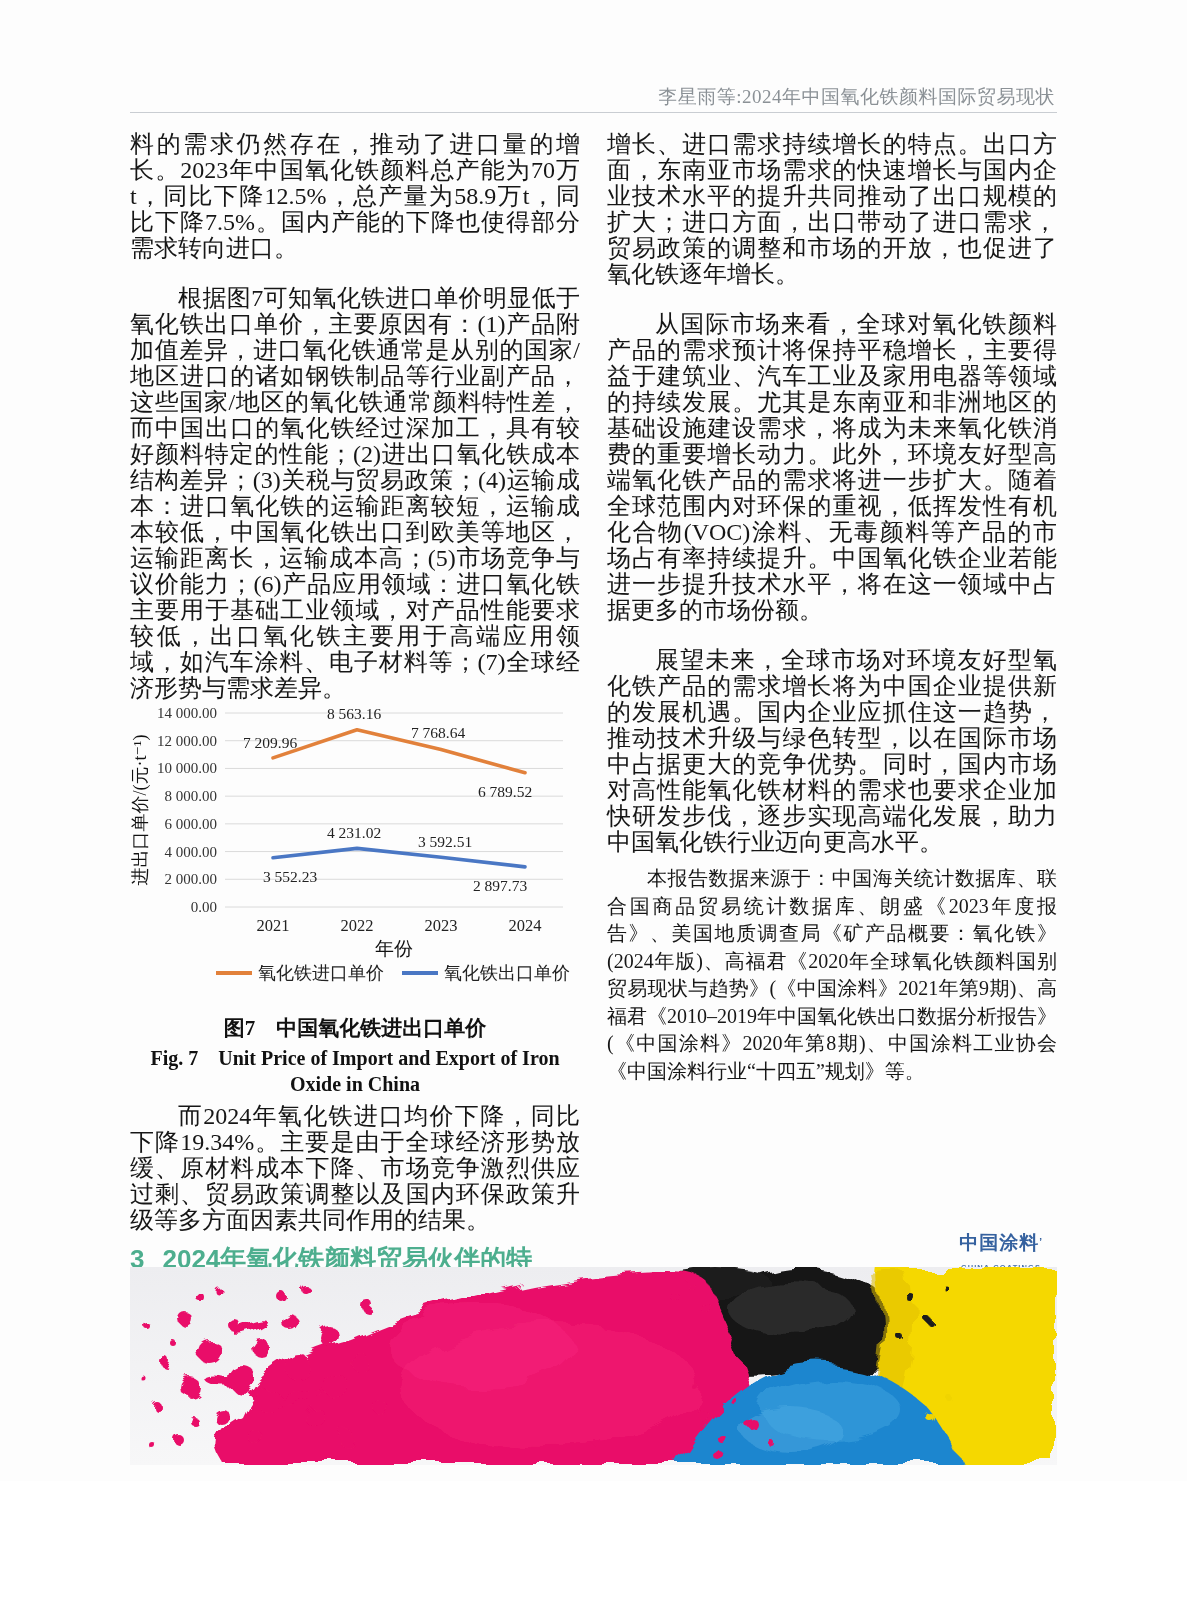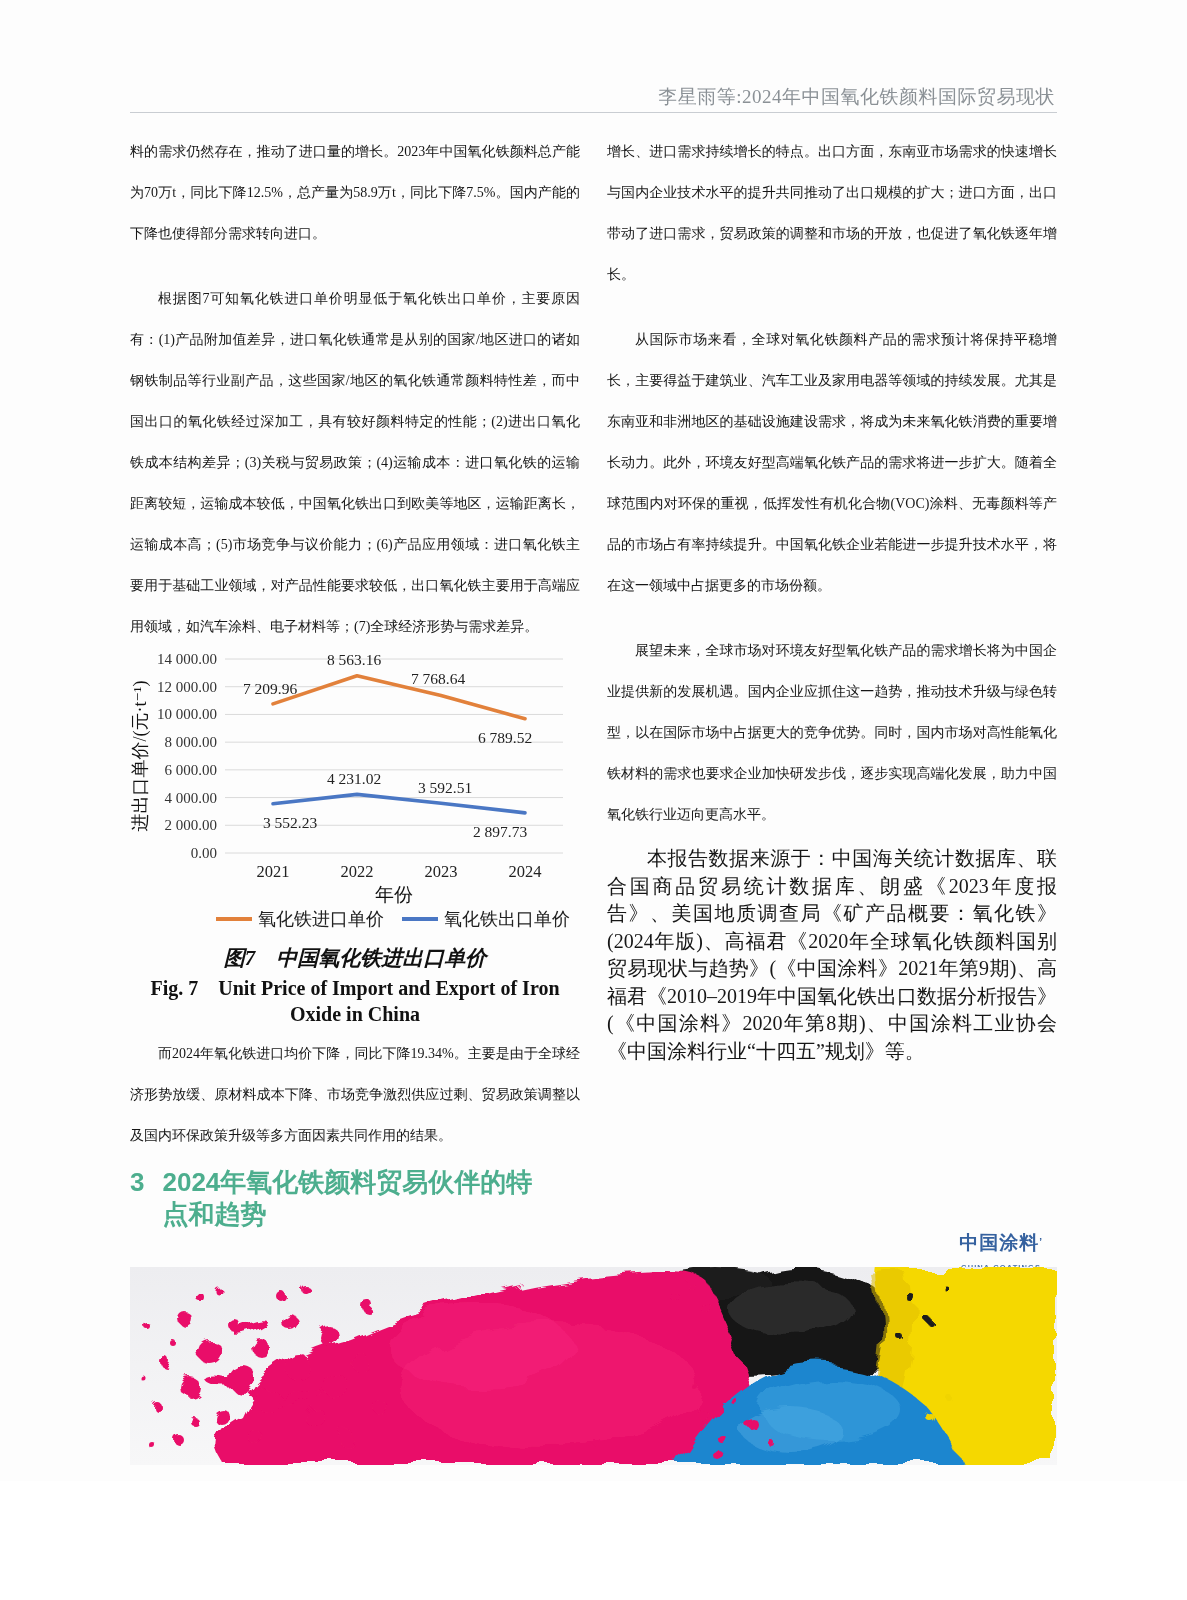--- a/index.html
+++ b/index.html
@@ -3,27 +3,27 @@
 <meta charset="utf-8">
 <style>
   html,body{margin:0;padding:0;background:#ffffff;}
   .page{position:relative;width:1187px;height:1481px;background:#fdfdfd;overflow:hidden;
         font-family:"Liberation Serif","DejaVu Serif",serif;color:#1b1b1b;}
   .content{position:absolute;left:130px;top:0;width:927px;height:100%;}
   .running-head{position:absolute;top:84px;right:2px;font-size:19px;color:#8b9196;letter-spacing:.5px;}
   .head-rule{position:absolute;top:112px;left:0;width:100%;height:1px;background:#c9cdd2;}
   .columns{position:absolute;top:131px;left:0;width:100%;display:flex;gap:27px;}
   .col{width:450px;}
-  .body-p{margin:0;font-size:14px;line-height:41px;text-align:justify;text-justify:inter-ideograph;color:#161616;}
+  .body-p{margin:0;font-size:24px;line-height:26px;text-align:justify;text-justify:inter-ideograph;color:#161616;}
   .ind{text-indent:2em;margin-top:24px;}
   .mt6{margin-top:6px;}
   .chart-wrap{margin-top:4px;height:290px;}
   .chart-wrap svg{display:block;}
   .cap{text-align:center;font-weight:bold;color:#111;}
-  .cap-cn{font-size:21px;margin-top:3px;line-height:28px;font-style:italic;}
+  .cap-cn{font-size:21px;margin-top:19px;line-height:28px;}
   .cap-en{font-size:20px;line-height:26px;margin-top:3px;font-family:"Liberation Serif",serif;}
   .sec{display:flex;gap:18px;margin:10px 0 4px 0;font-family:"Liberation Sans","DejaVu Sans",sans-serif;
        font-weight:bold;color:#4dae8e;font-size:26px;line-height:32px;}
   .sec-num{flex:0 0 auto;}
   .sec-title{width:382px;}
   .sources{margin-top:10px;line-height:27.5px;font-size:20px;}
   .logo{position:absolute;top:1233px;right:14px;text-align:center;
         font-family:"Liberation Sans","DejaVu Sans",sans-serif;color:#35619f;}
   .logo-cn{font-size:19px;font-weight:bold;letter-spacing:1px;line-height:19px;}
   .logo-tick{font-size:10px;vertical-align:top;}

